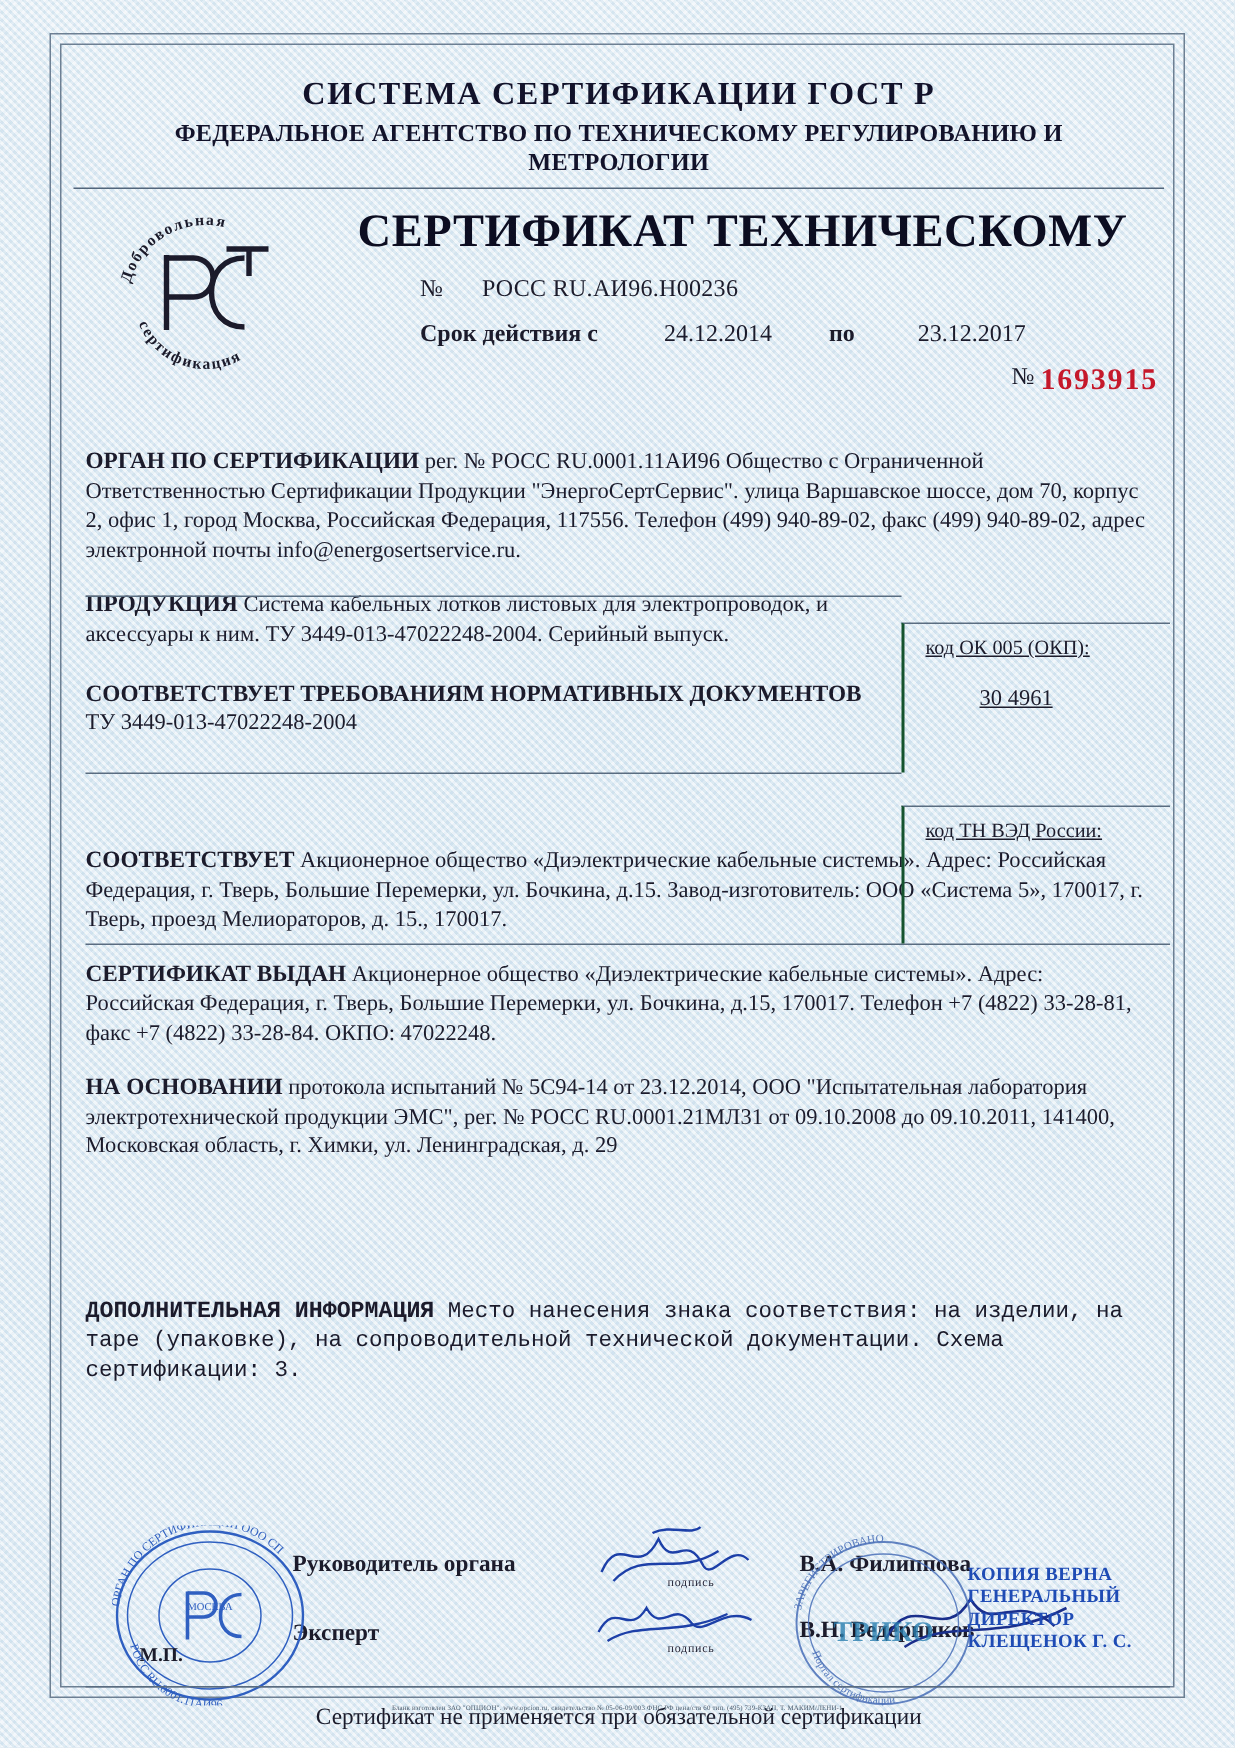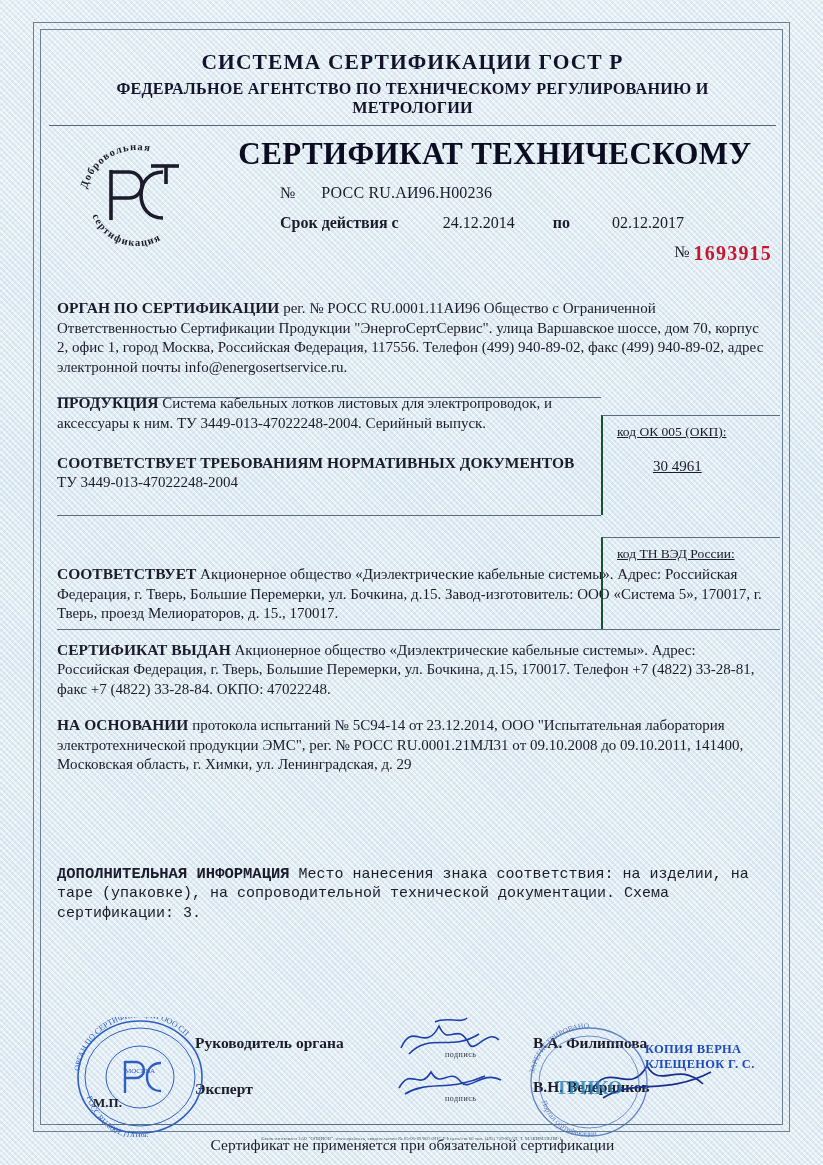--- a/index.html
+++ b/index.html
@@ -204,21 +204,21 @@
 
     <div class="num-row">
       <span class="nsym">№</span>
       <span class="nval">РОСС RU.АИ96.Н00236</span>
     </div>
 
     <div class="valid-row">
       <span class="lbl">Срок действия  с</span>
       <span class="d1">24.12.2014</span>
       <span class="po">по</span>
-      <span class="d2">02.12.2017</span>
+      <span class="d2">23.12.2017</span>
     </div>
 
     <div class="serial">
       <span>№</span><span class="s-num">1693915</span>
     </div>
   </div>
 
   <div class="sect sp-organ">
     <b class="bigcaps">ОРГАН ПО СЕРТИФИКАЦИИ</b>
     <span>рег. № РОСС RU.0001.11АИ96 Общество с Ограниченной Ответственностью Сертификации Продукции "ЭнергоСертСервис". улица Варшавское шоссе, дом 70, корпус 2, офис 1, город Москва, Российская Федерация, 117556. Телефон (499) 940-89-02, факс (499) 940-89-02, адрес электронной почты info@energosertservice.ru.</span>
@@ -339,20 +339,21 @@
       </text>
       <text font-size="7.5" fill="#4a6fb8" font-family="Liberation Serif, serif" opacity="0.9">
         <textPath href="#rt2" startOffset="10%">Портал сертификации</textPath>
       </text>
       <text x="74" y="72" font-size="19" fill="#2a7fb0" text-anchor="middle" font-family="Liberation Serif, serif" font-weight="bold" opacity="0.8">ТРИКО</text>
     </svg>
   </div>
 
   <div class="copy-note">
     <div>КОПИЯ ВЕРНА</div>
+    <div>ГЕНЕРАЛЬНЫЙ ДИРЕКТОР</div>
     <div>КЛЕЩЕНОК Г. С.</div>
   </div>
 
   <div class="hr-footer"></div>
   <div class="footer-note">Сертификат не применяется при обязательной сертификации</div>
 </div>
 
 <div class="microtext">Бланк изготовлен ЗАО "ОПЦИОН". www.opcion.ru, свидетельство № 05-06-09/003 ФНС РФ цена/ств 60 тип. (495) 739-КЗАП, Т. МАКИМ/ЛЕНИ-1</div>
 
 </body></html>

